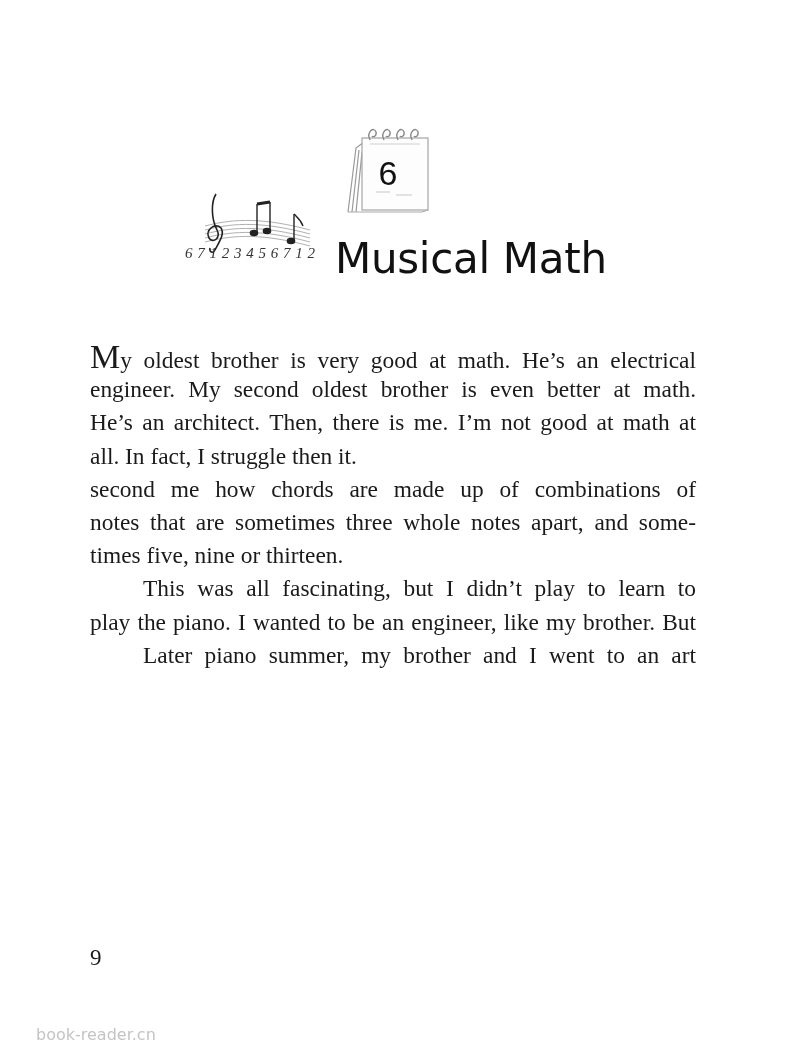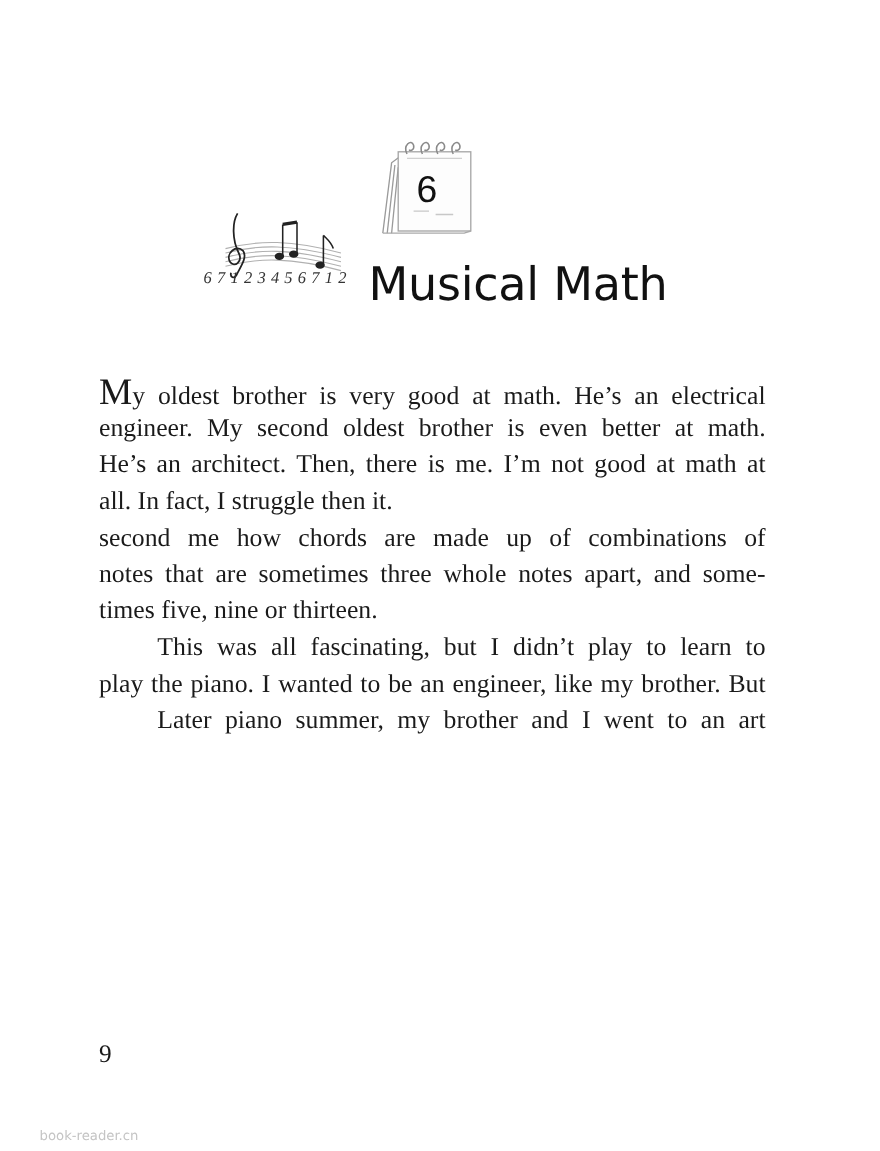--- a/index.html
+++ b/index.html
@@ -35,21 +35,21 @@
   .line.last { text-align-last: left; }
   .indent { padding-left: 53px; }
   .dropcap { font-size: 34px; line-height: 1; }
 
   .page-number {
     position: absolute; left: 90px; top: 945px;
     font-family: "Liberation Serif", serif; font-size: 23px; color: #1a1a1a;
   }
   .watermark {
     position: absolute; left: 36px; top: 1025px;
-    font-family: "DejaVu Sans", sans-serif; font-size: 12px; color: #c4c4c4;
+    font-family: "DejaVu Sans", sans-serif; font-size: 16px; color: #c4c4c4;
   }
 </style>
 </head>
 <body>
 
 <div class="page">
 
   <div class="calendar">
     <svg width="92" height="100" viewBox="0 0 92 100">
       <g fill="none" stroke="#9a9a9a" stroke-width="1.2">

